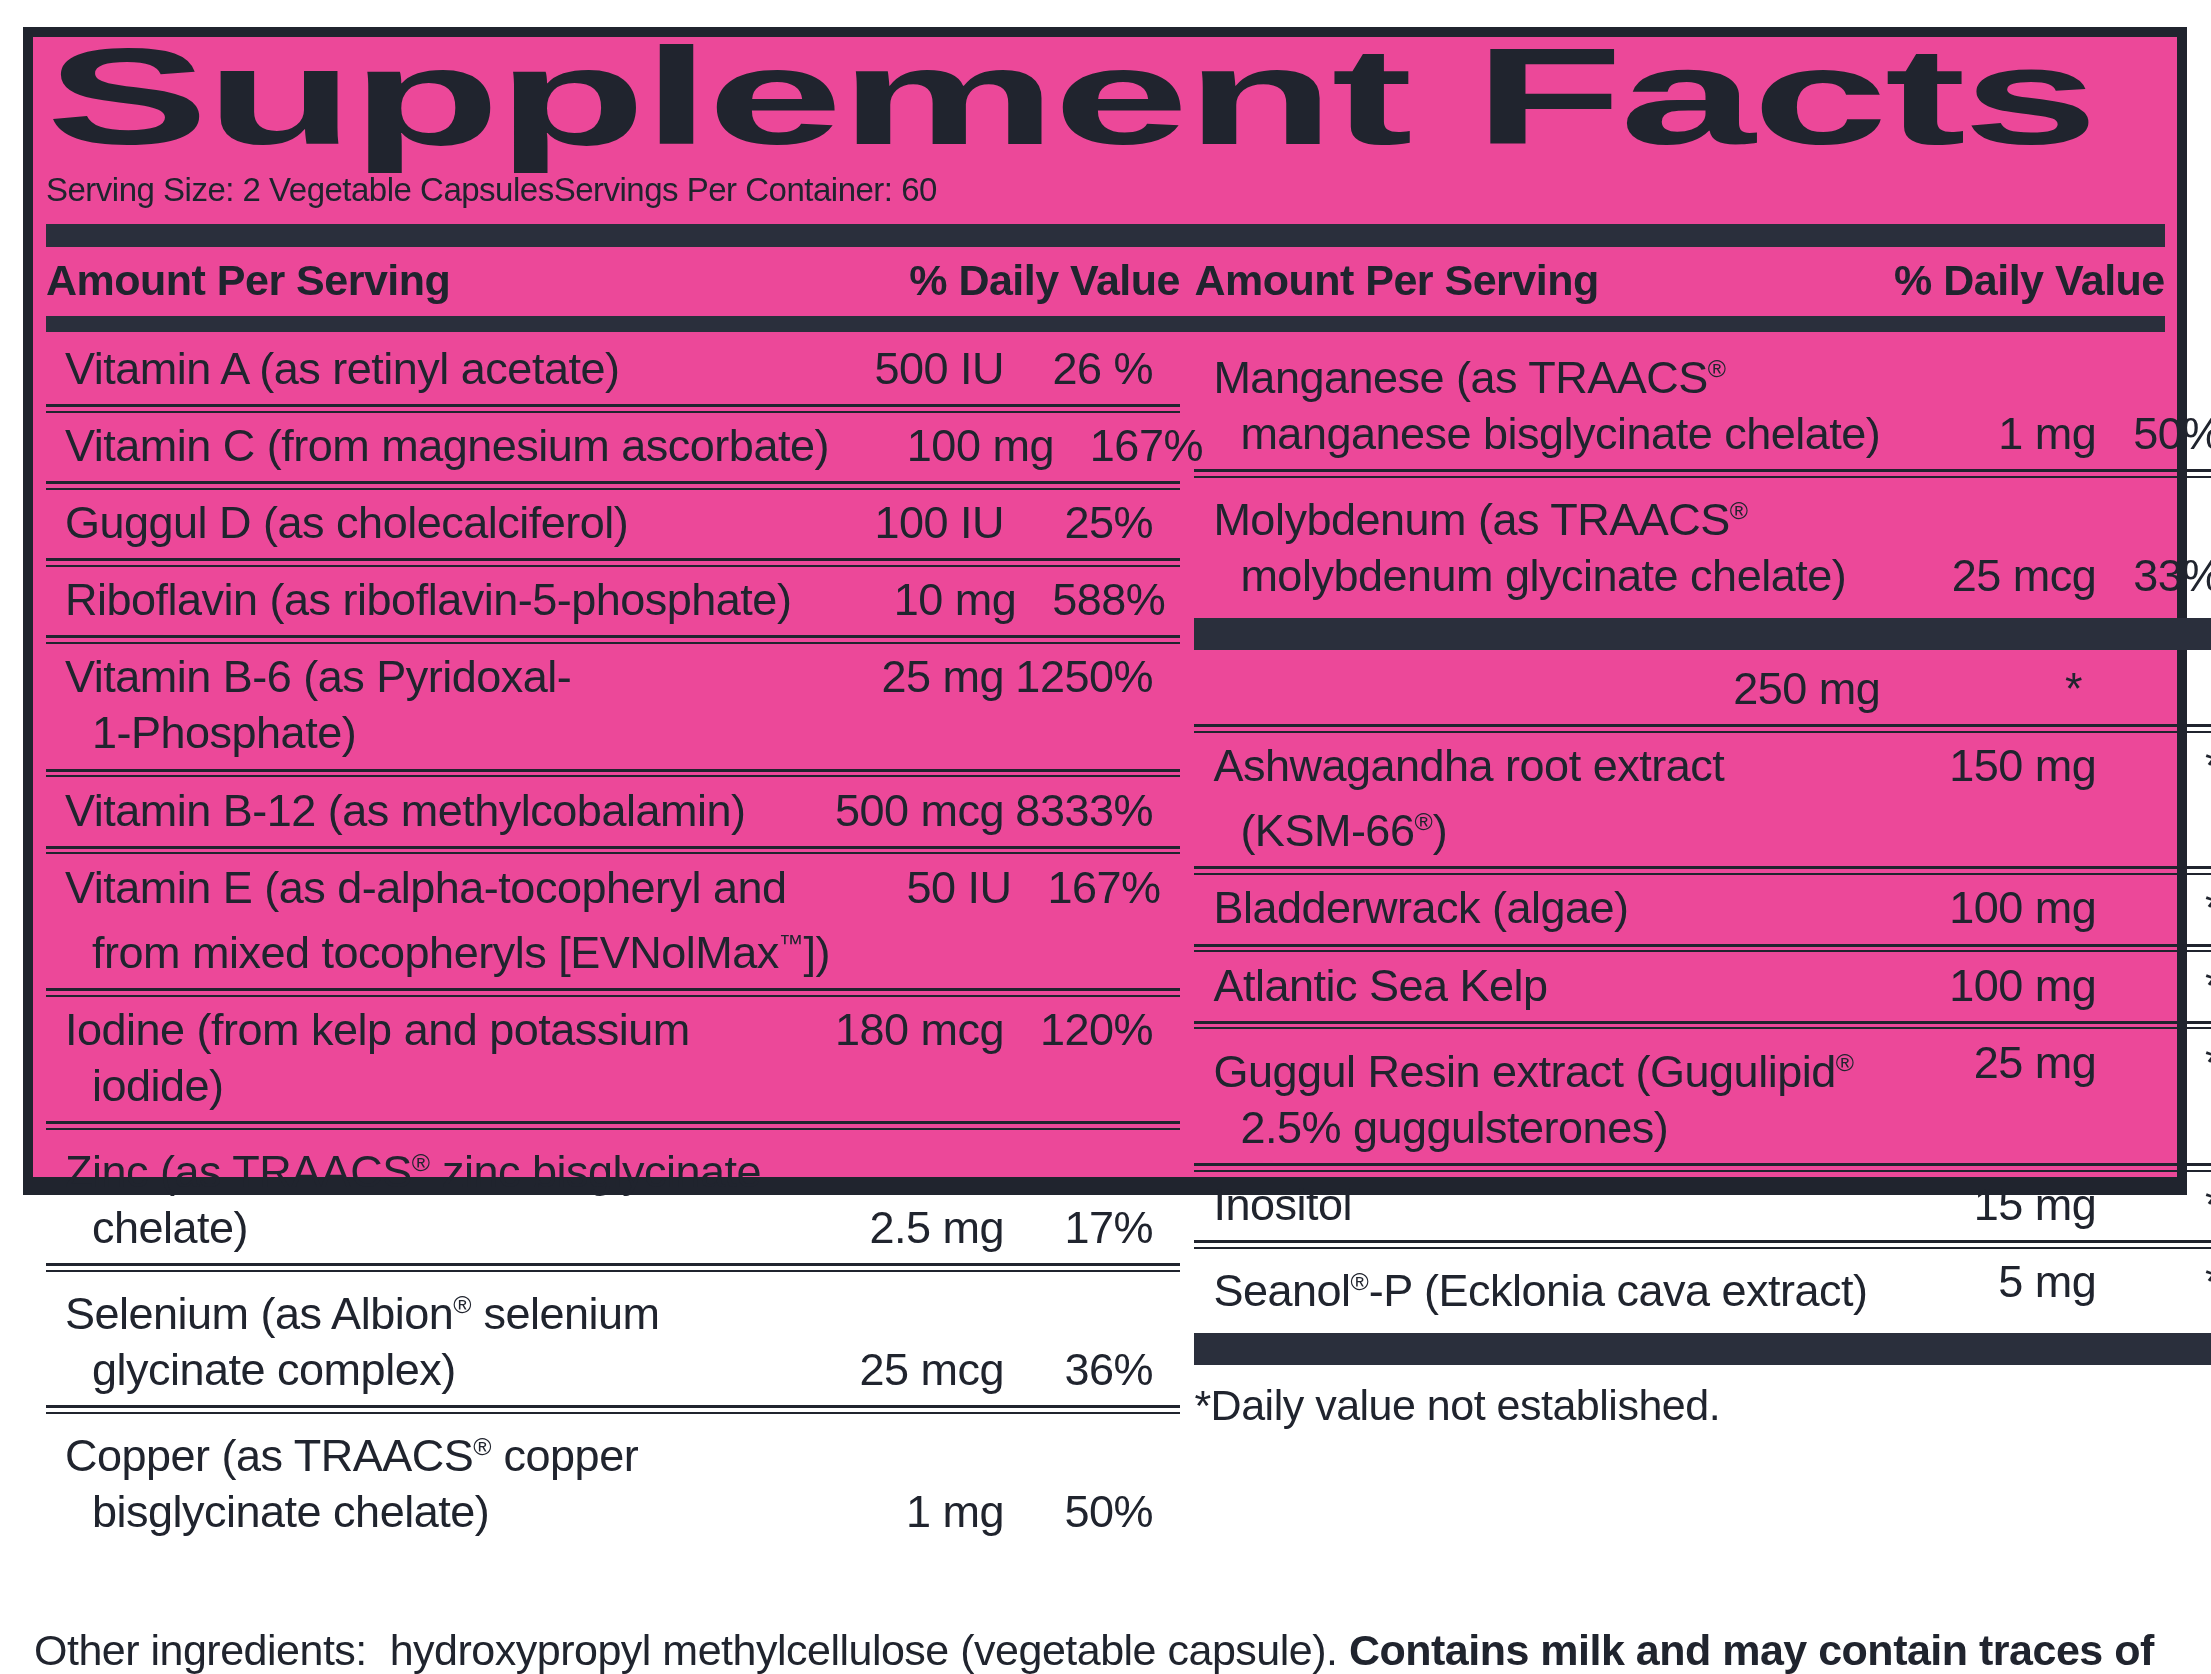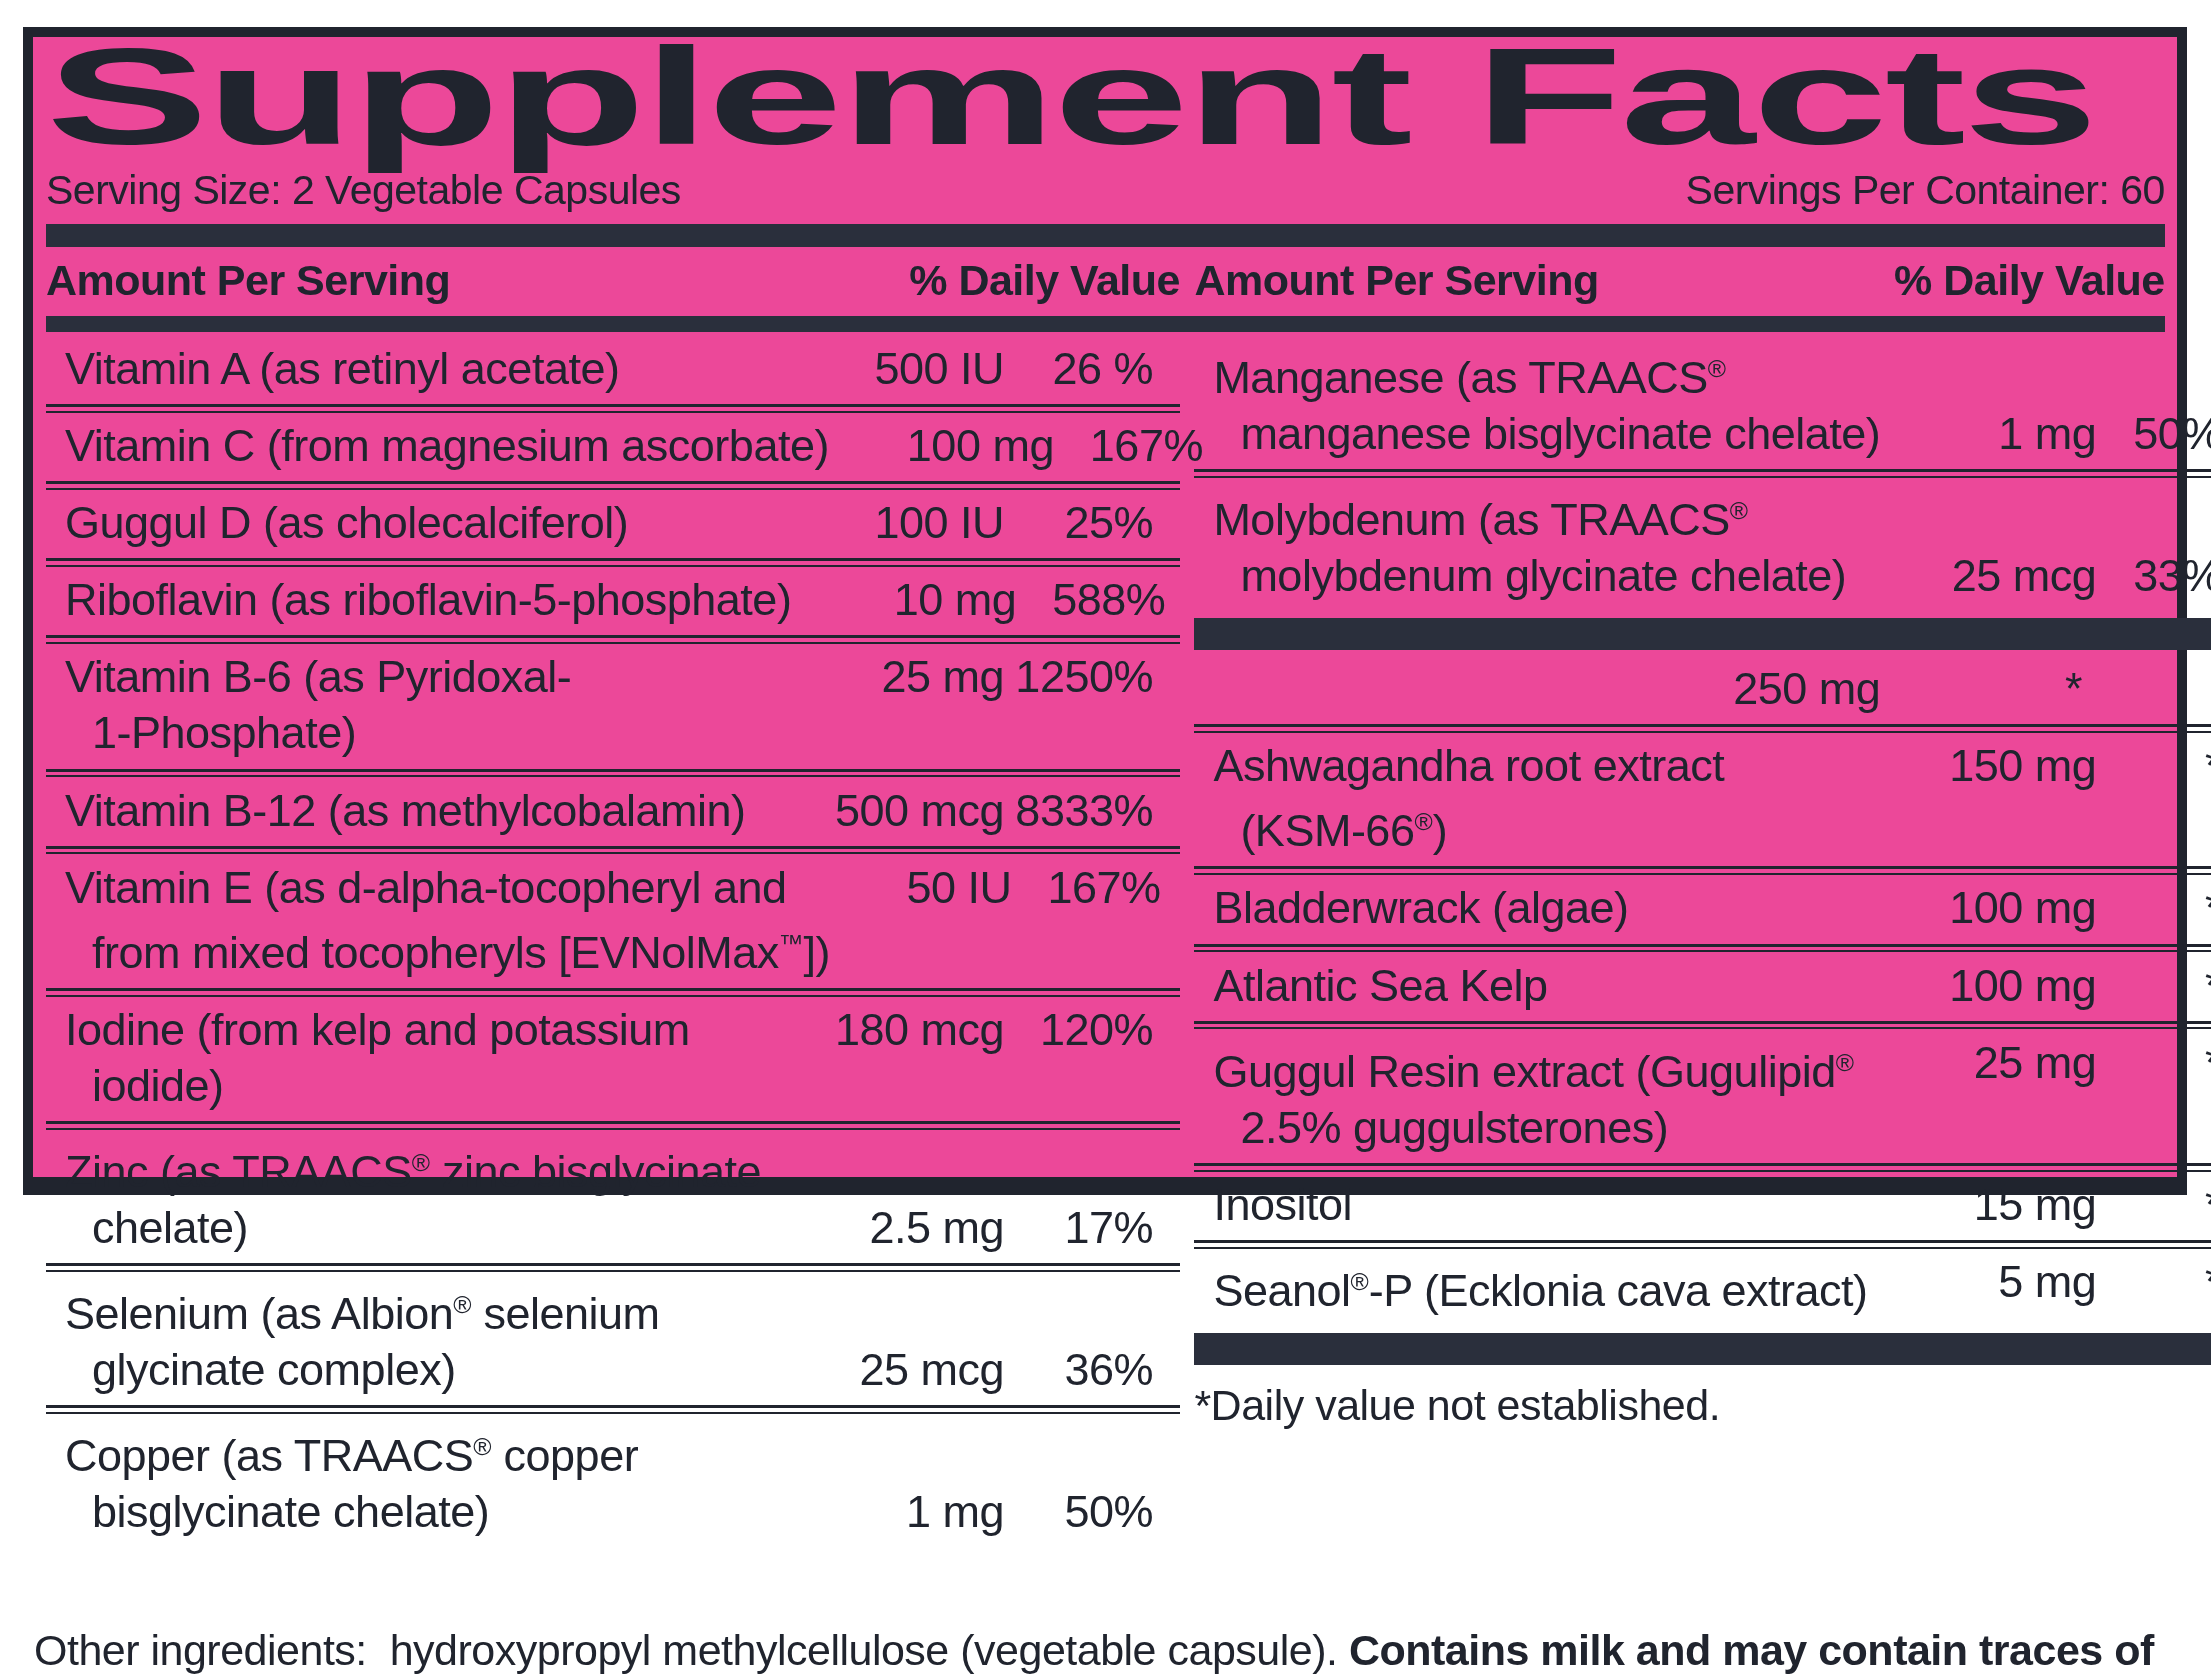--- a/index.html
+++ b/index.html
@@ -25,23 +25,23 @@
     font-size:137px;
     line-height:110px;
     margin-top:5.4px;
     letter-spacing:-1.8px;
     white-space:nowrap;
     width:1179px;
     transform:scaleX(1.78);
     transform-origin:left center;
   }
   .serving-row{
-    display:flex;justify-content:space-between;
+    display:flex;
     margin-top:14.4px;
-    font-size:41px;line-height:46px;
+    font-size:33px;line-height:46px;
     letter-spacing:-0.5px;
   }
   .bar1{height:23.4px;background:var(--bar,#2a2f3c);margin-top:10.8px;}
   .bar2{height:16px;background:var(--bar,#2a2f3c);}
   .header-row{
     display:flex;gap:14.4px;
     font-weight:bold;font-size:43px;
     padding:9px 0 10.8px 0;
     letter-spacing:-0.5px;
   }

